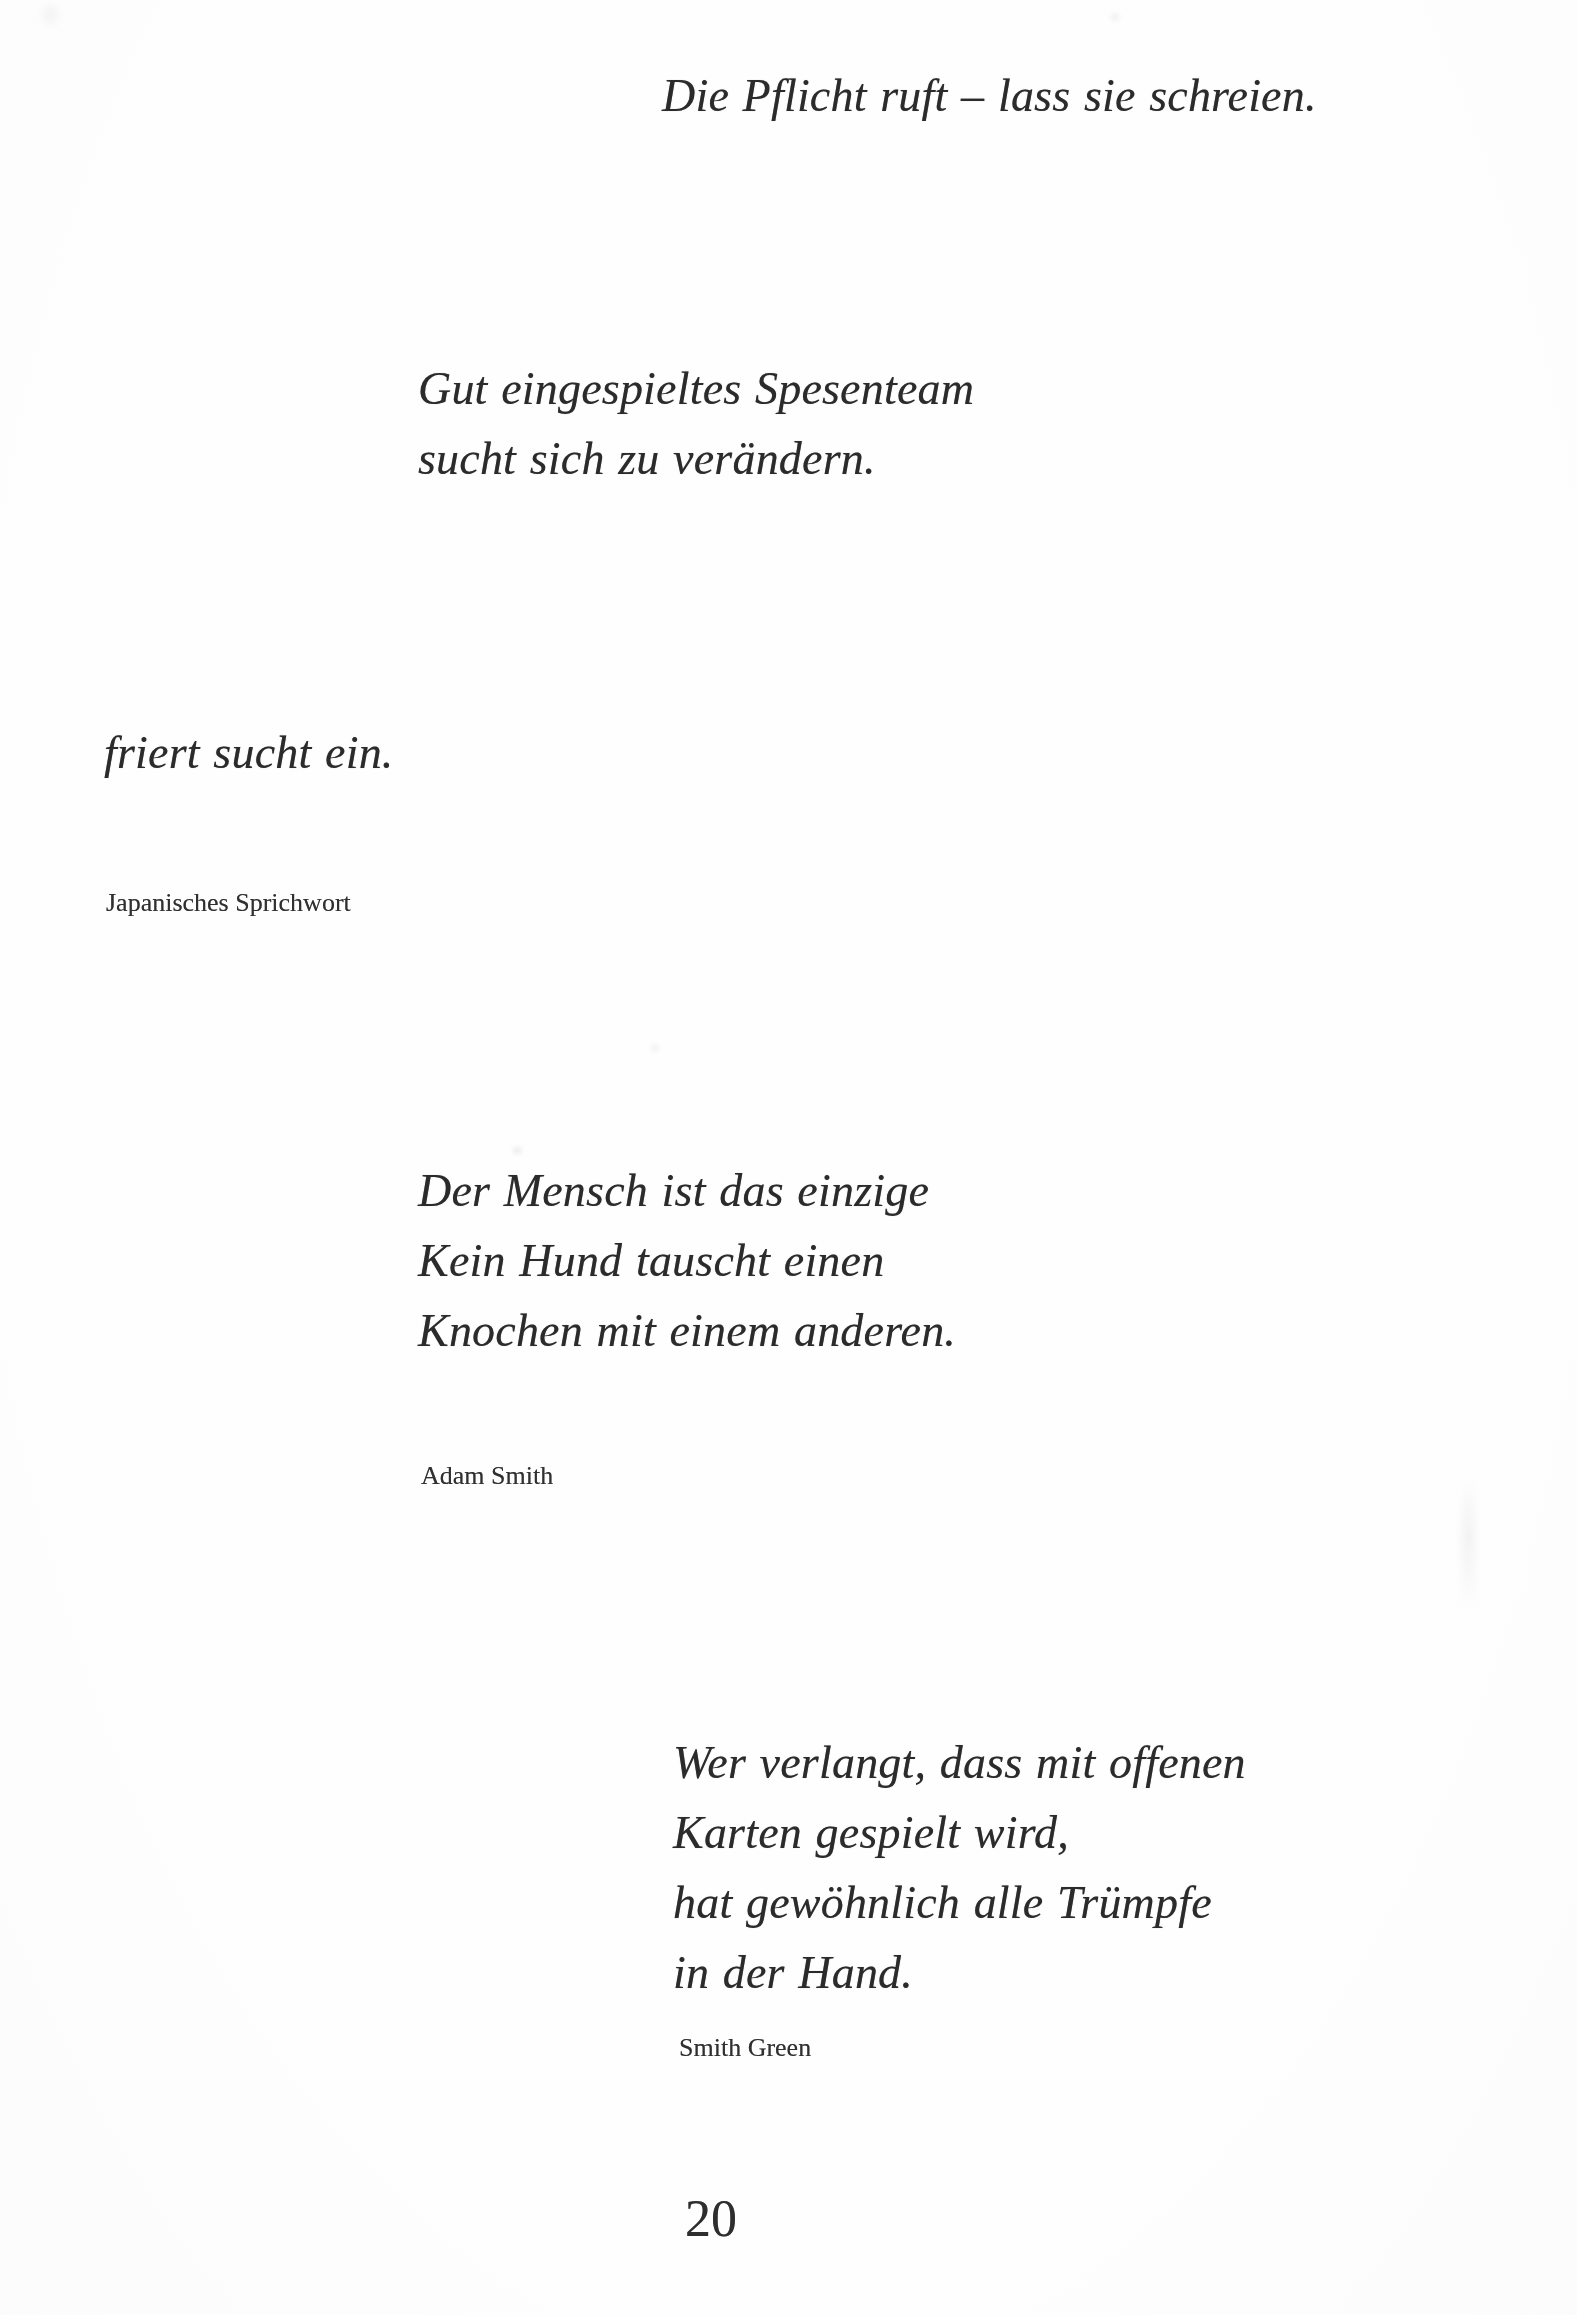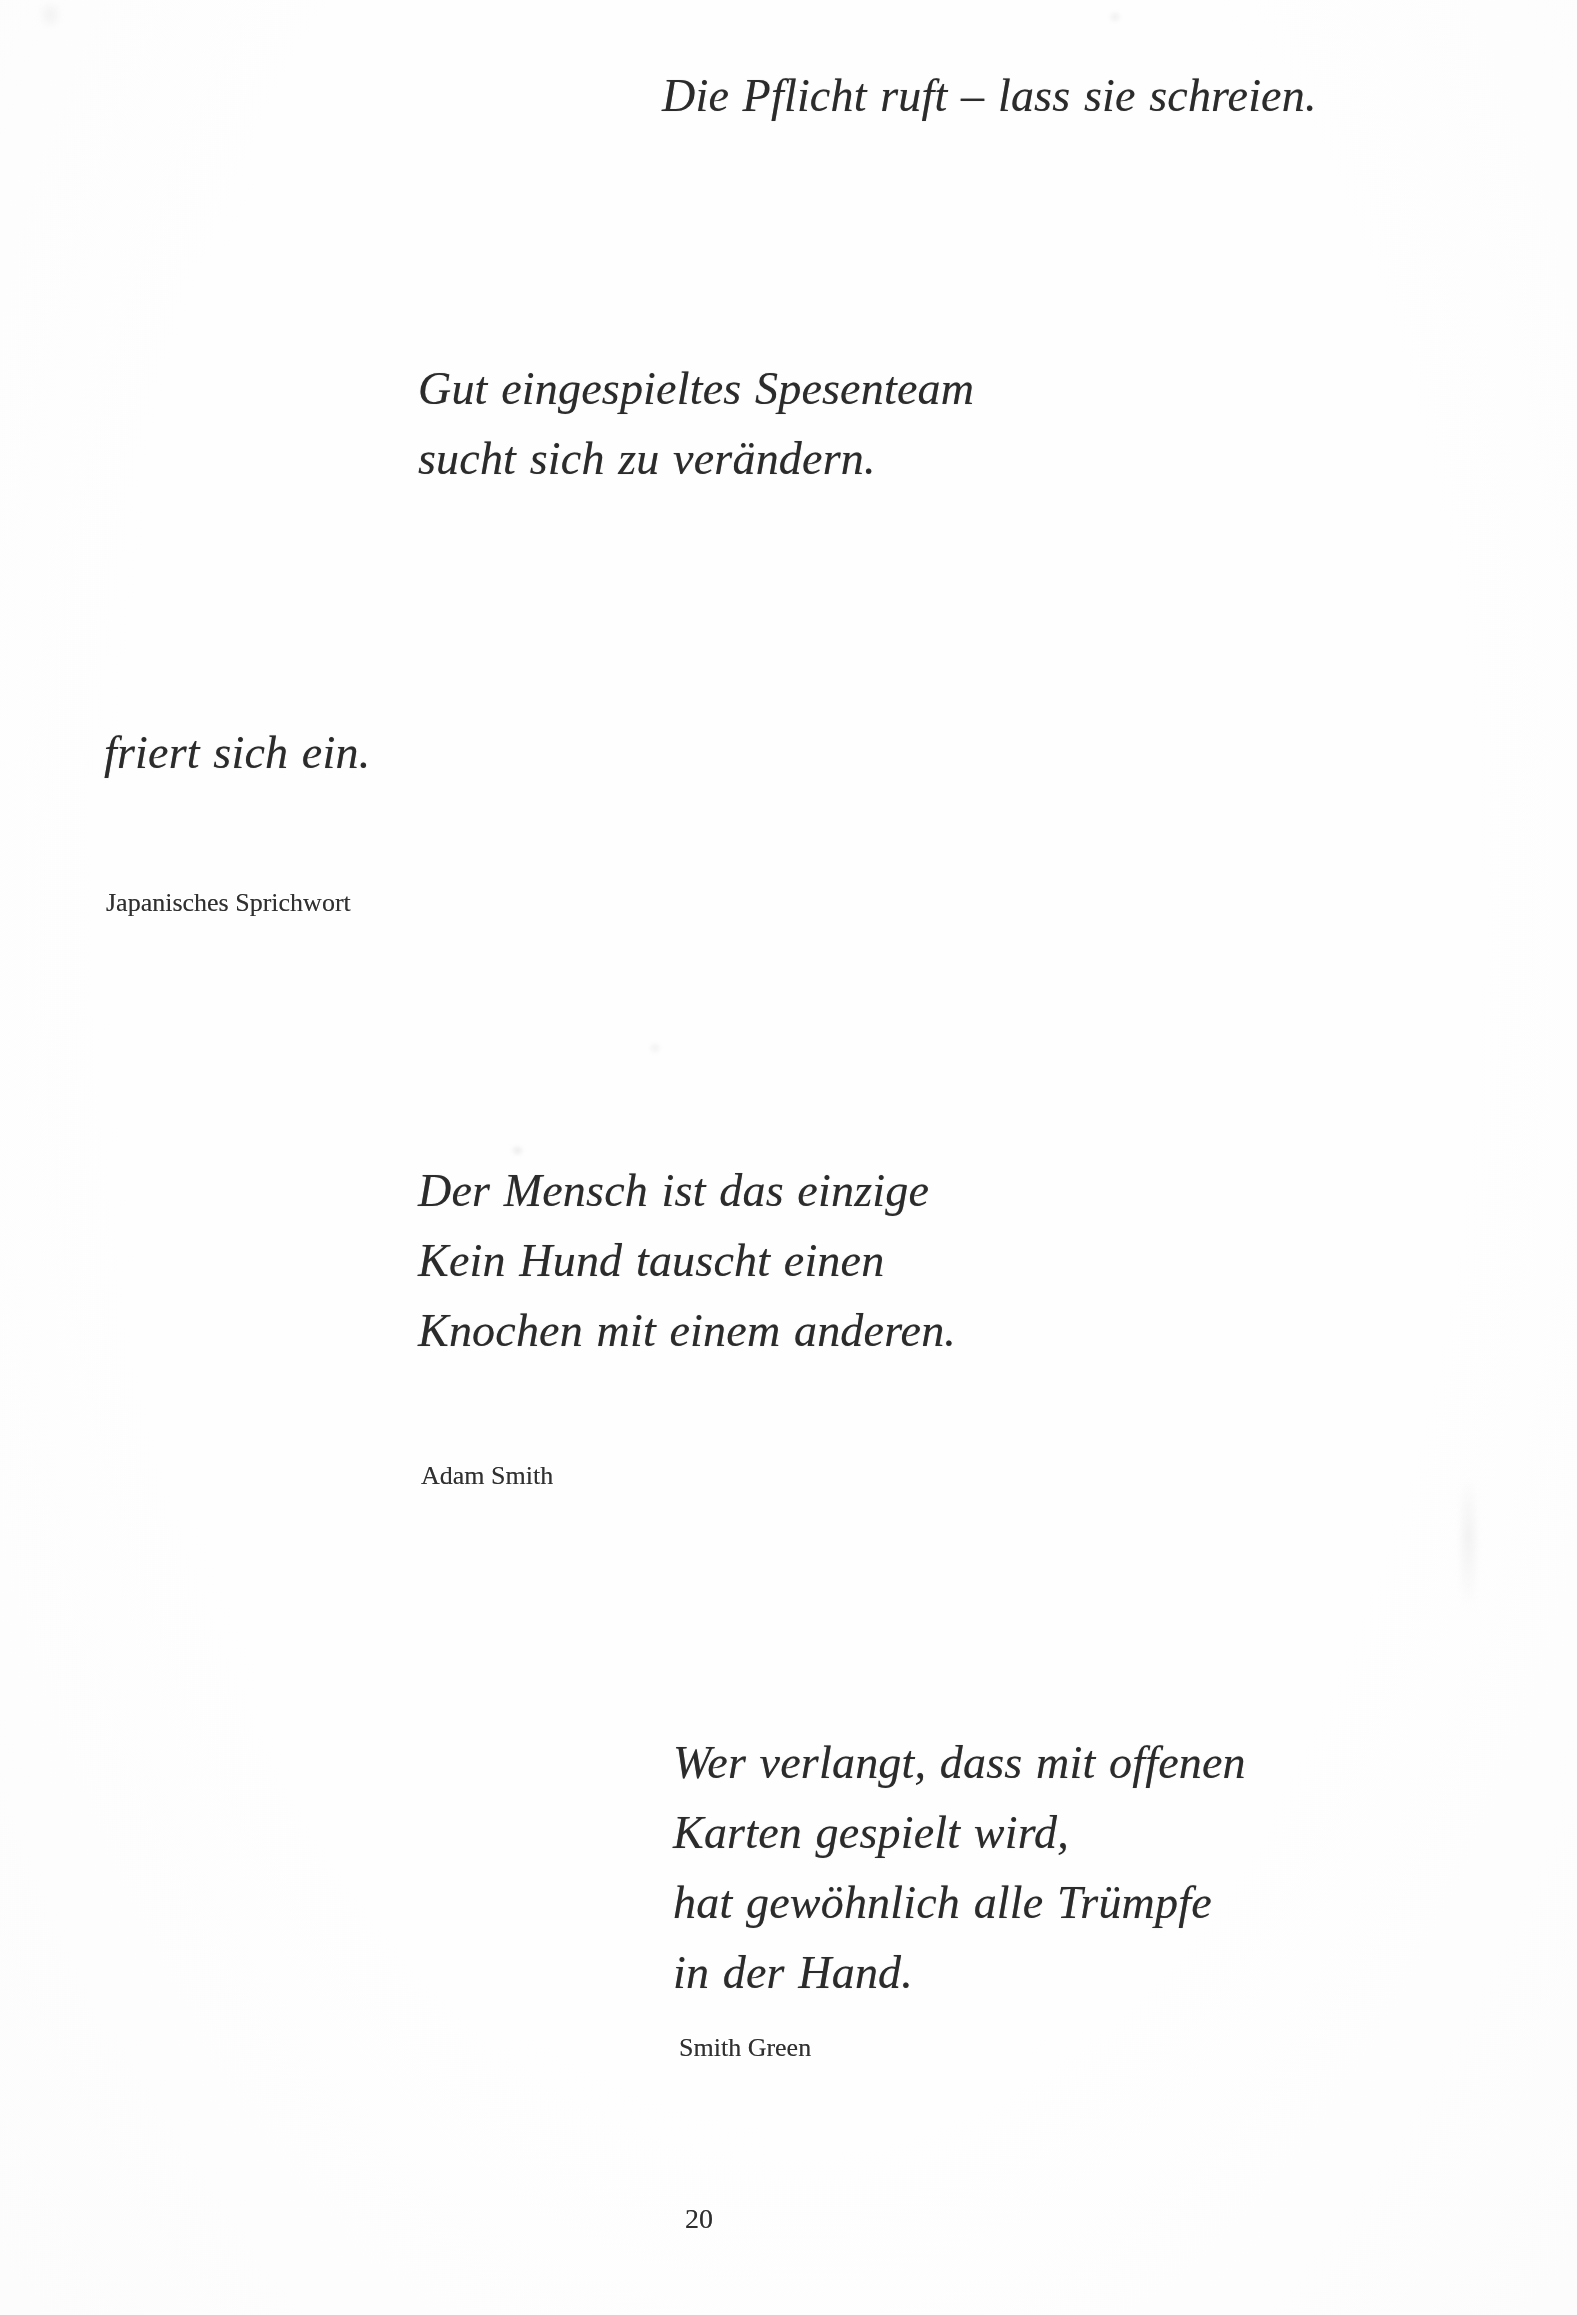--- a/index.html
+++ b/index.html
@@ -33,21 +33,21 @@
   .attribution {
     position: absolute;
     font-size: 26px;
     line-height: 32px;
     white-space: nowrap;
     color: #303030;
     text-shadow: 0 0 0.5px rgba(48,48,48,0.5);
   }
   .page-number {
     position: absolute;
-    font-size: 28px;
+    font-size: 52px;
     line-height: 40px;
     color: #2e2e2e;
     text-shadow: 0 0 0.6px rgba(46,46,46,0.5);
   }
   
   .q1 { left: 662px;  top: 61px;  }
   .q2 { left: 418px;  top: 354px; }
   .q3 { left: 104px;  top: 718px; }
   .q4 { left: 418px;  top: 1156px; }
   .q5 { left: 673px;  top: 1728px; }
@@ -75,21 +75,21 @@
   <section class="quote q1">
     <span class="line">Die Pflicht ruft – lass sie schreien.</span>
   </section>
 
   <section class="quote q2">
     <span class="line">Gut eingespieltes Spesenteam</span>
     <span class="line">sucht sich zu verändern.</span>
   </section>
 
   <section class="quote q3">
-    <span class="line">friert sich ein.</span>
+    <span class="line">friert sucht ein.</span>
   </section>
   <div class="attribution a3">Japanisches Sprichwort</div>
 
   <section class="quote q4">
     <span class="line">Der Mensch ist das einzige</span>
     <span class="line">Kein Hund tauscht einen</span>
     <span class="line">Knochen mit einem anderen.</span>
   </section>
   <div class="attribution a4">Adam Smith</div>
 

